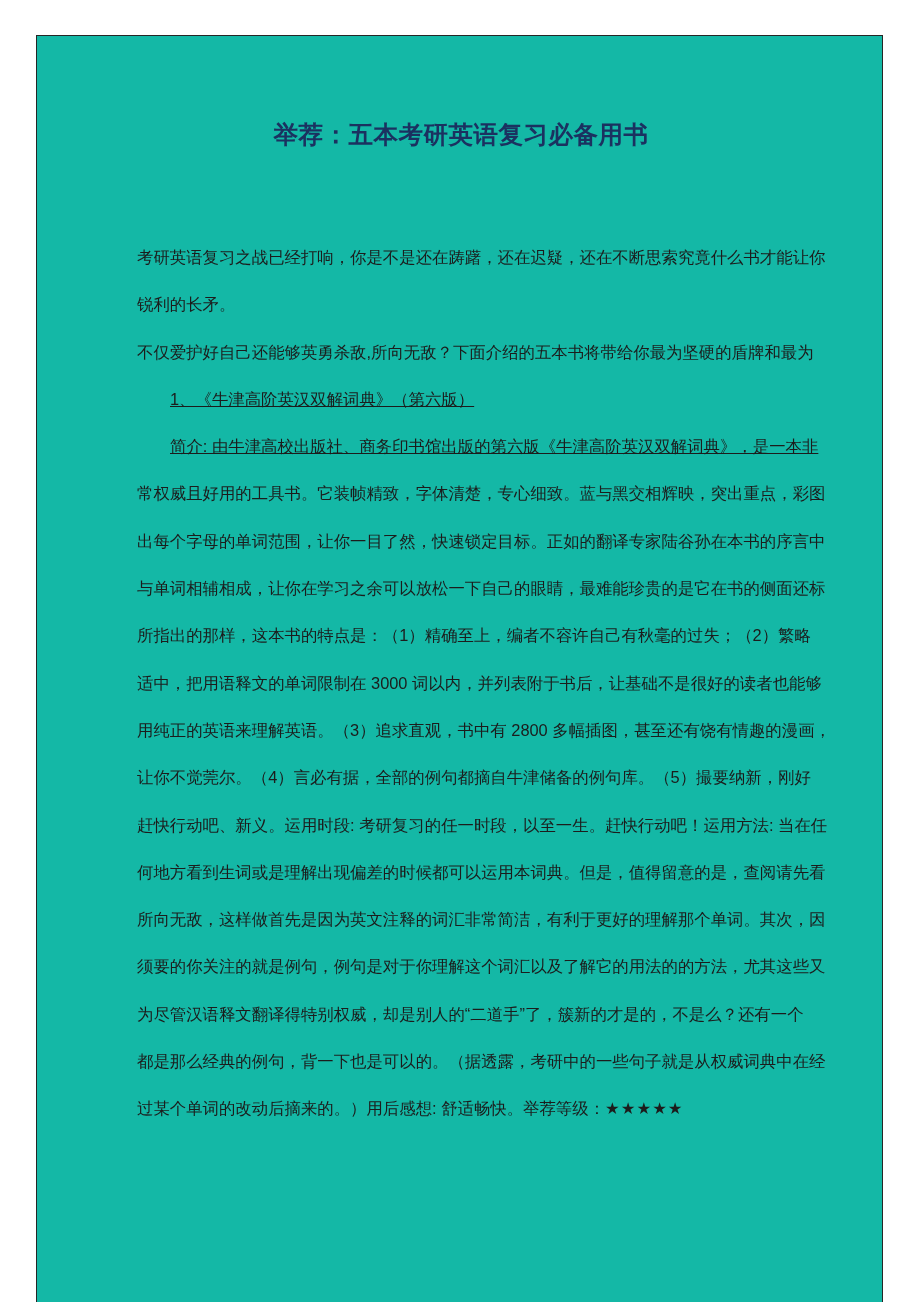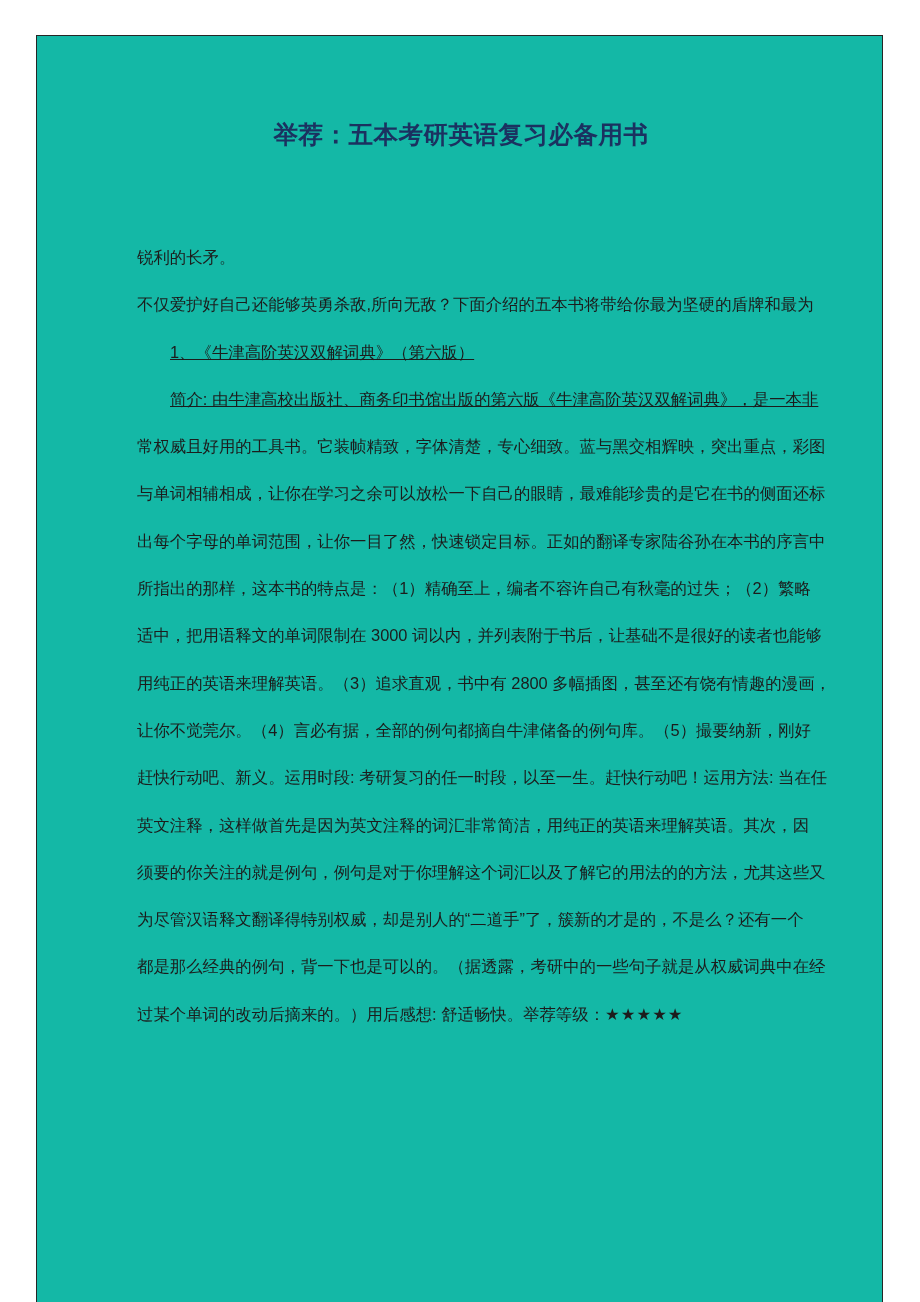--- a/index.html
+++ b/index.html
@@ -94,35 +94,37 @@
 <body>
 
 <div id="page-frame">
 
   <div id="page-body">
 
     <h1 class="doc-title">举荐：五本考研英语复习必备用书</h1>
 
     <div class="doc-content">
 
+      <div class="doc-line">考研英语复习之战已经打响，你是不是还在踌躇，还在迟疑，还在不断思索究竟什么书才能让你</div>
       <div class="doc-line">锐利的长矛。</div>
       <div class="doc-line">不仅爱护好自己还能够英勇杀敌,所向无敌？下面介绍的五本书将带给你最为坚硬的盾牌和最为</div>
 
       <div class="doc-line indent">1、《牛津高阶英汉双解词典》（第六版）</div>
 
       <div class="doc-line indent">简介: 由牛津高校出版社、商务印书馆出版的第六版《牛津高阶英汉双解词典》，是一本非</div>
       <div class="doc-line">常权威且好用的工具书。它装帧精致，字体清楚，专心细致。蓝与黑交相辉映，突出重点，彩图</div>
+      <div class="doc-line">出每个字母的单词范围，让你一目了然，快速锁定目标。正如的翻译专家陆谷孙在本书的序言中</div>
       <div class="doc-line">与单词相辅相成，让你在学习之余可以放松一下自己的眼睛，最难能珍贵的是它在书的侧面还标</div>
-      <div class="doc-line">出每个字母的单词范围，让你一目了然，快速锁定目标。正如的翻译专家陆谷孙在本书的序言中</div>
       <div class="doc-line">所指出的那样，这本书的特点是：（1）精确至上，编者不容许自己有秋毫的过失；（2）繁略</div>
       <div class="doc-line">适中，把用语释文的单词限制在 3000 词以内，并列表附于书后，让基础不是很好的读者也能够</div>
       <div class="doc-line">用纯正的英语来理解英语。（3）追求直观，书中有 2800 多幅插图，甚至还有饶有情趣的漫画，</div>
       <div class="doc-line">让你不觉莞尔。（4）言必有据，全部的例句都摘自牛津储备的例句库。（5）撮要纳新，刚好</div>
       <div class="doc-line">赶快行动吧、新义。运用时段: 考研复习的任一时段，以至一生。赶快行动吧！运用方法: 当在任</div>
-      <div class="doc-line">英文注释，这样做首先是因为英文注释的词汇非常简洁，用纯正的英语来理解英语。其次，因</div>
+      <div class="doc-line">何地方看到生词或是理解出现偏差的时候都可以运用本词典。但是，值得留意的是，查阅请先看</div>
+      <div class="doc-line">所向无敌，这样做首先是因为英文注释的词汇非常简洁，有利于更好的理解那个单词。其次，因</div>
       <div class="doc-line">须要的你关注的就是例句，例句是对于你理解这个词汇以及了解它的用法的的方法，尤其这些又</div>
       <div class="doc-line">为尽管汉语释文翻译得特别权威，却是别人的“二道手”了，簇新的才是的，不是么？还有一个</div>
       <div class="doc-line">都是那么经典的例句，背一下也是可以的。（据透露，考研中的一些句子就是从权威词典中在经</div>
 
       <div class="doc-line"><span>过某个单词的改动后摘来的。）用后感想: 舒适畅快。举荐等级：</span><span class="stars">★★★★★</span></div>
 
 
     </div>
   </div>
 

